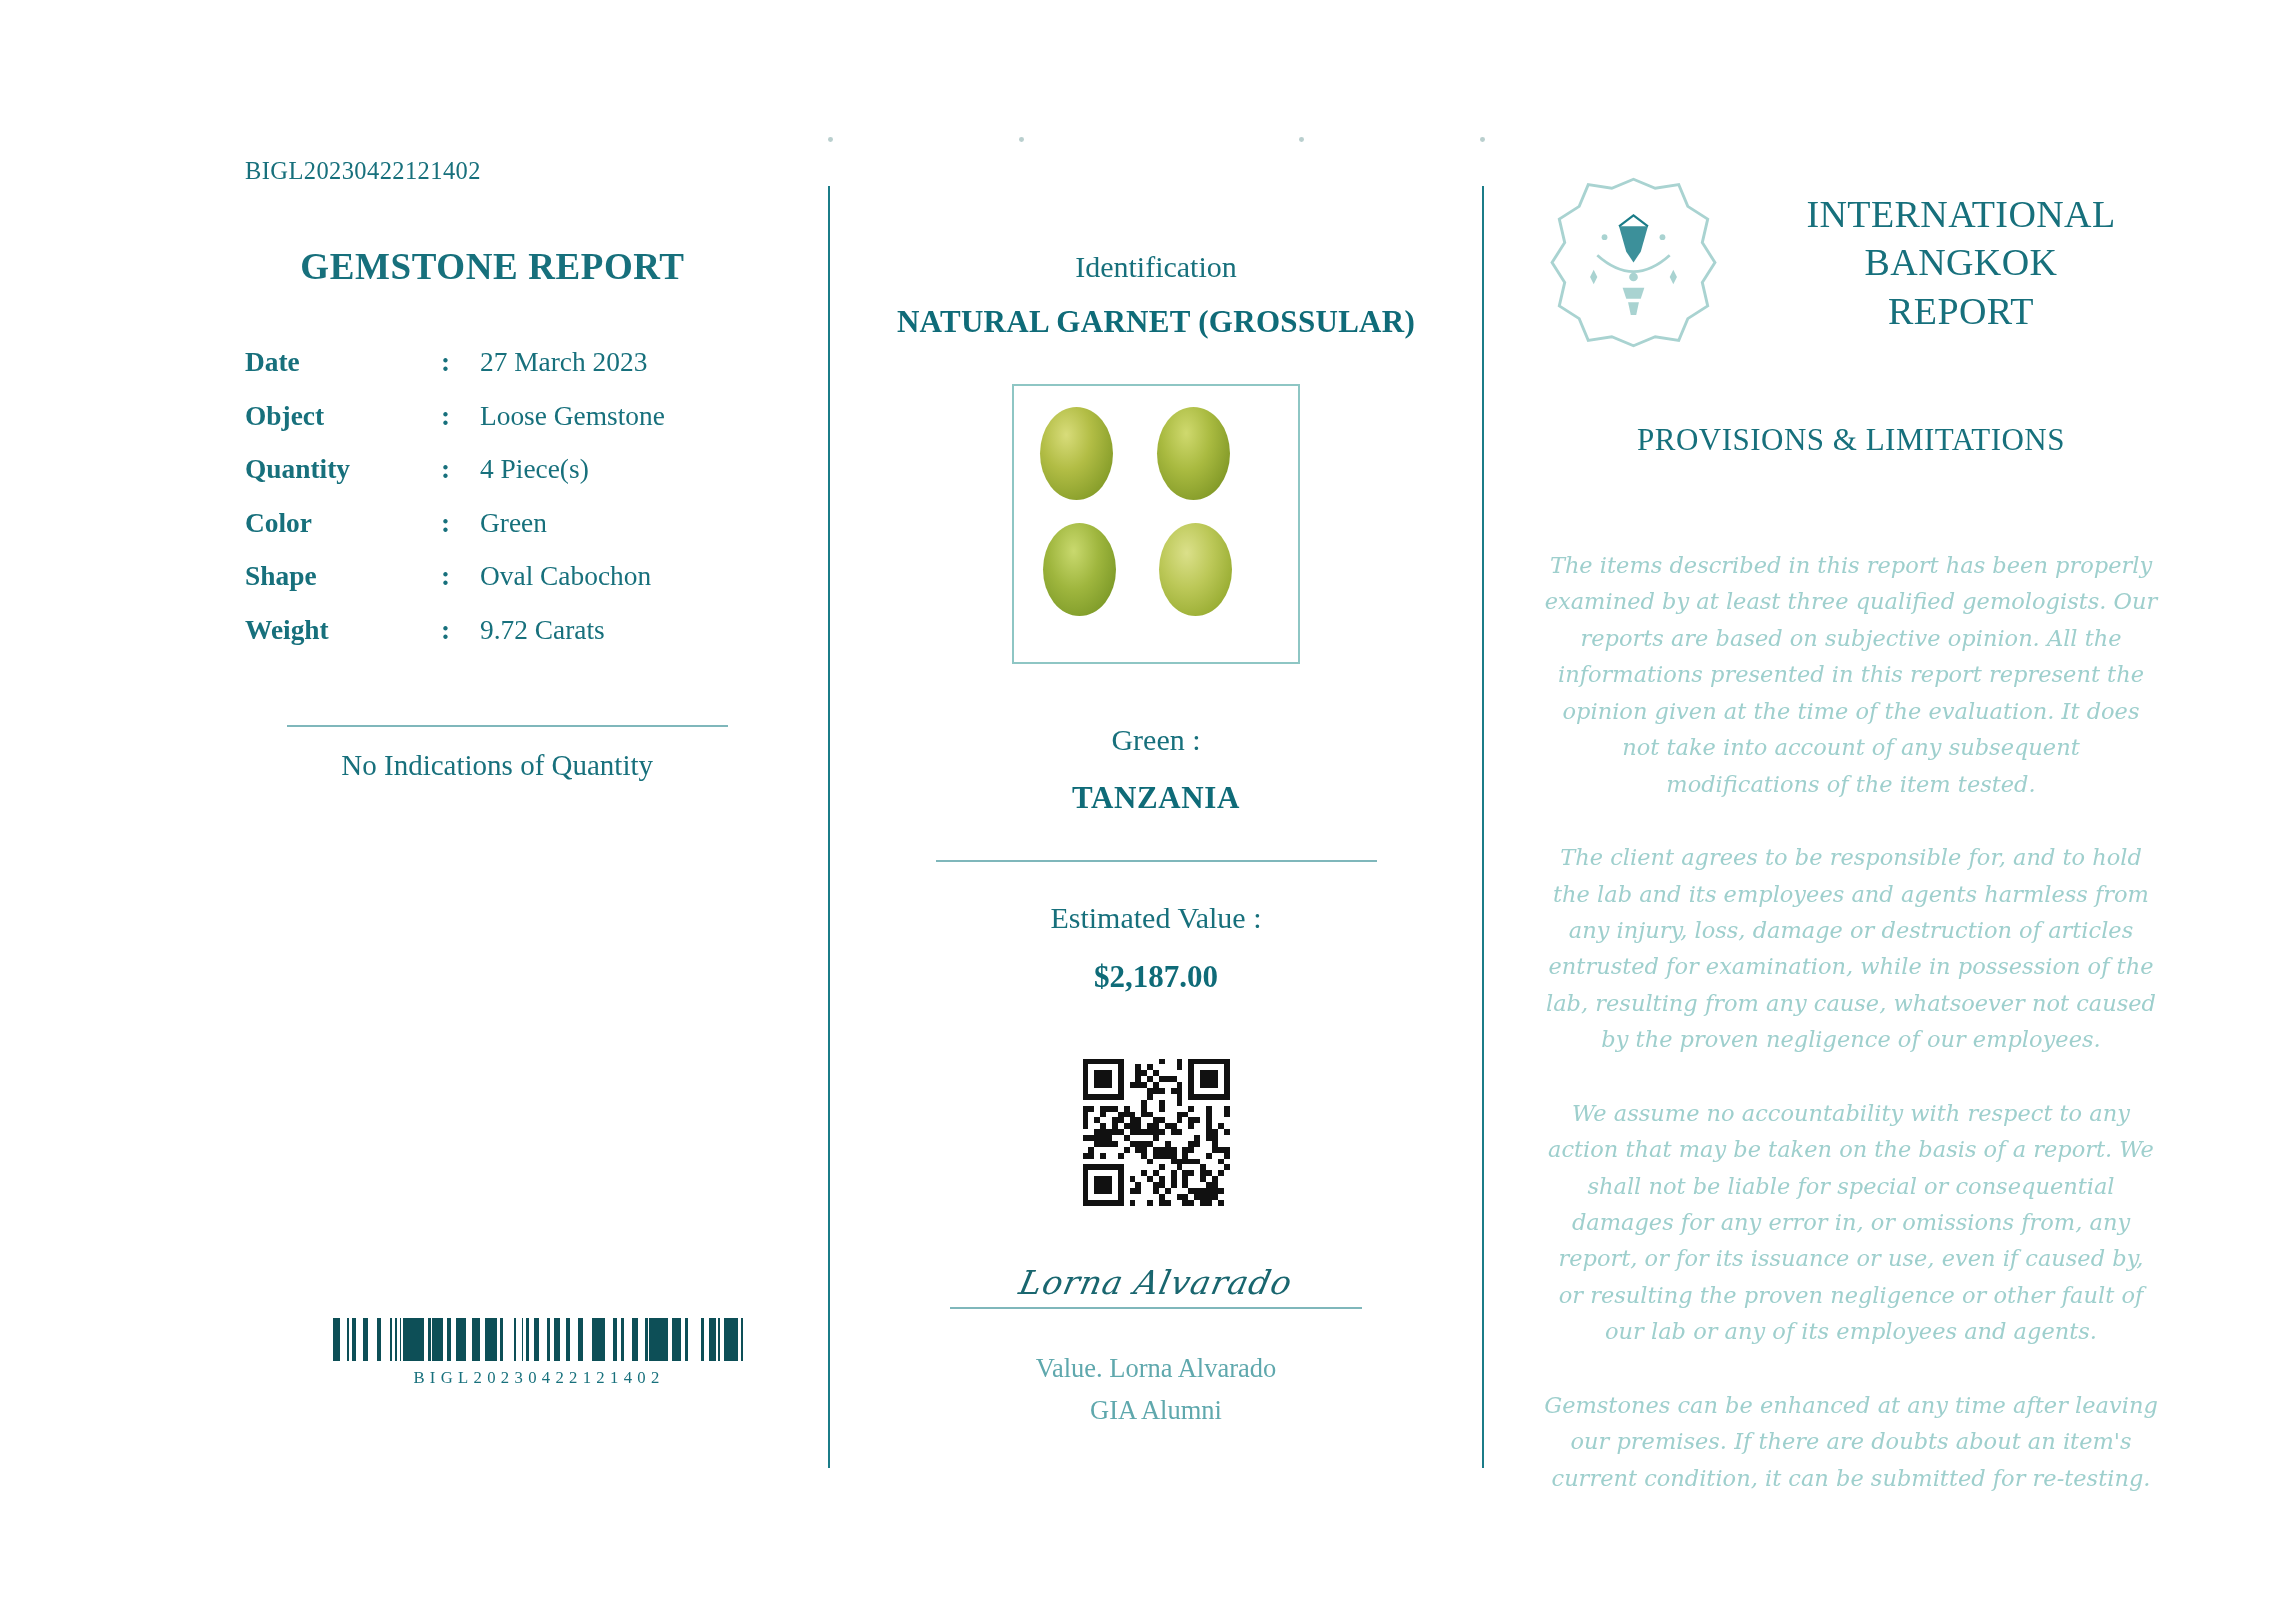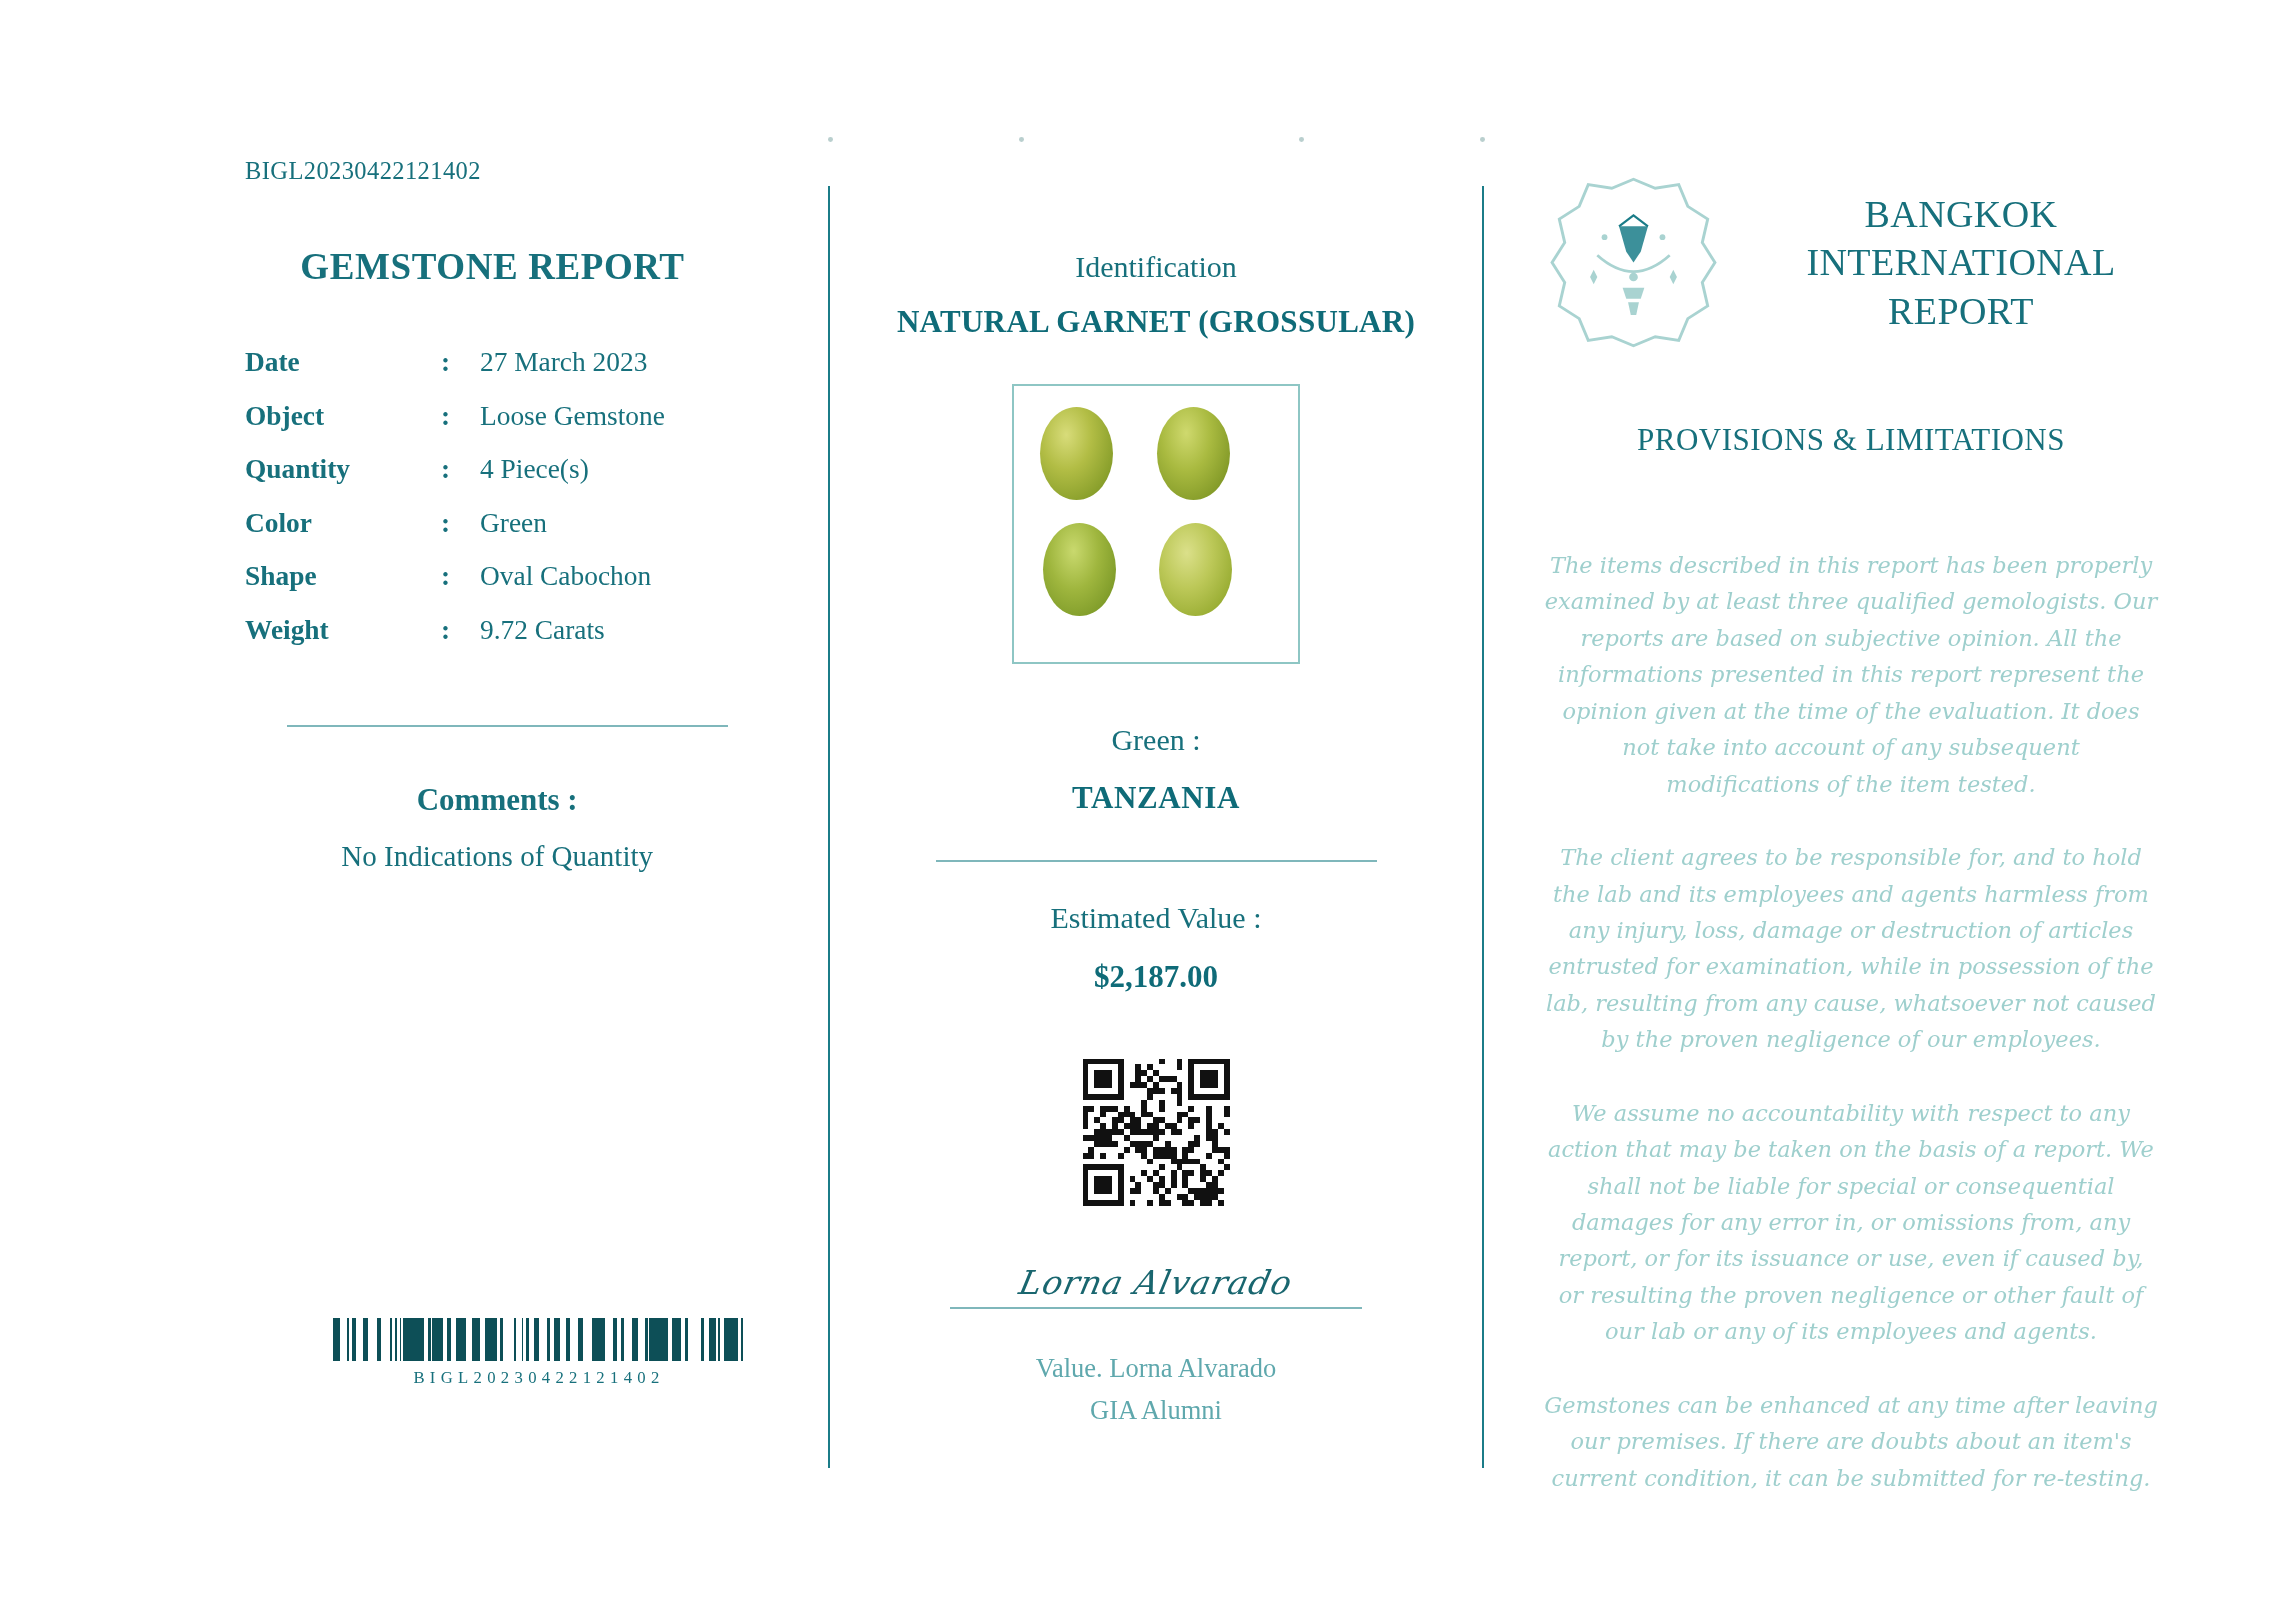--- a/index.html
+++ b/index.html
@@ -333,21 +333,20 @@
         </tr>
         <tr>
           <td class="k">Weight</td>
           <td class="c">:</td>
           <td class="v">9.72 Carats</td>
         </tr>
       </tbody>
     </table>
 
     <div class="hr-small"></div>
-    <div class="comments-title">Comments :</div>
     <div class="comments-text">No Indications of Quantity</div>
   </div>
 
   <div class="divider"></div>
 
   <div class="col col-mid">
     <div class="ident-label">Identification</div>
     <div class="ident-value">NATURAL GARNET (GROSSULAR)</div>
 
     <div class="stone-box">
@@ -1018,22 +1017,22 @@
           <circle cx="50" cy="58" r="2.4" fill="#a9d3d1"></circle>
           <path d="M44 64 h12 l-2 6 h-8 z" fill="#a9d3d1"></path>
           <path d="M47 72 h6 l-1.5 7 h-3 z" fill="#a9d3d1"></path>
           <circle cx="34" cy="36" r="1.6" fill="#a9d3d1"></circle>
           <circle cx="66" cy="36" r="1.6" fill="#a9d3d1"></circle>
           <path d="M28 54 l2 4 -2 4 -2 -4 z" fill="#a9d3d1"></path>
           <path d="M72 54 l2 4 -2 4 -2 -4 z" fill="#a9d3d1"></path>
         </svg>
       </div>
       <div class="brand-name">
+        <div>INTERNATIONAL</div>
         <div>BANGKOK</div>
-        <div>INTERNATIONAL</div>
         <div>REPORT</div>
       </div>
     </div>
 
     <div class="prov-title">PROVISIONS &amp; LIMITATIONS</div>
 
     <p class="prov-p">The items described in this report has been properly examined by at least three qualified gemologists. Our reports are based on subjective opinion. All the informations presented in this report represent the opinion given at the time of the evaluation. It does not take into account of any subsequent modifications of the item tested.</p>
     <p class="prov-p">The client agrees to be responsible for, and to hold the lab and its employees and agents harmless from any injury, loss, damage or destruction of articles entrusted for examination, while in possession of the lab, resulting from any cause, whatsoever not caused by the proven negligence of our employees.</p>
     <p class="prov-p">We assume no accountability with respect to any action that may be taken on the basis of a report. We shall not be liable for special or consequential damages for any error in, or omissions from, any report, or for its issuance or use, even if caused by, or resulting the proven negligence or other fault of our lab or any of its employees and agents.</p>
     <p class="prov-p">Gemstones can be enhanced at any time after leaving our premises. If there are doubts about an item's current condition, it can be submitted for re-testing.</p>

